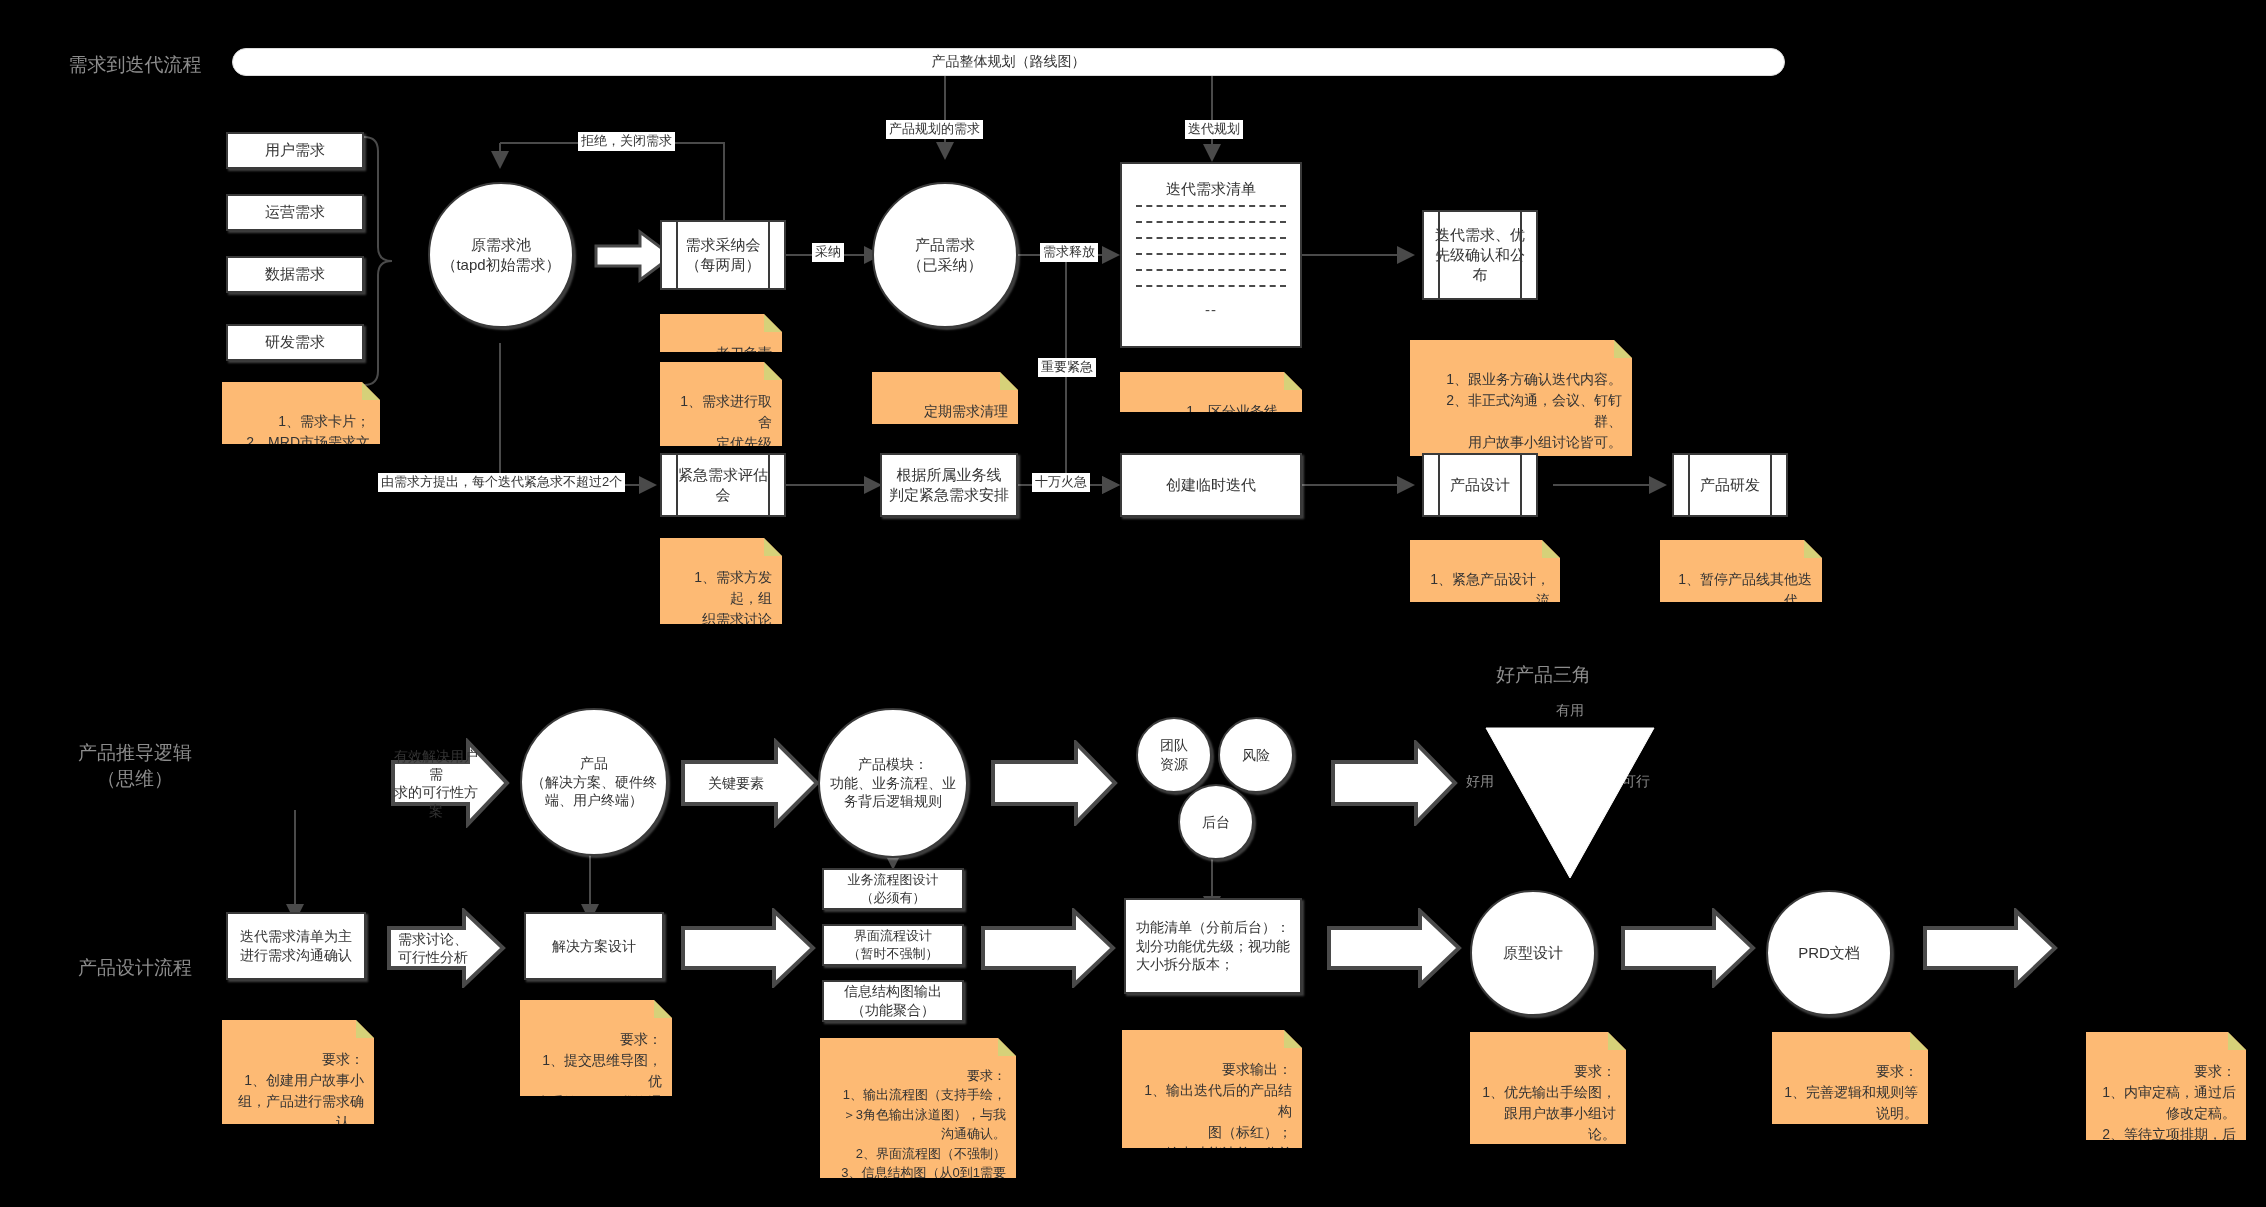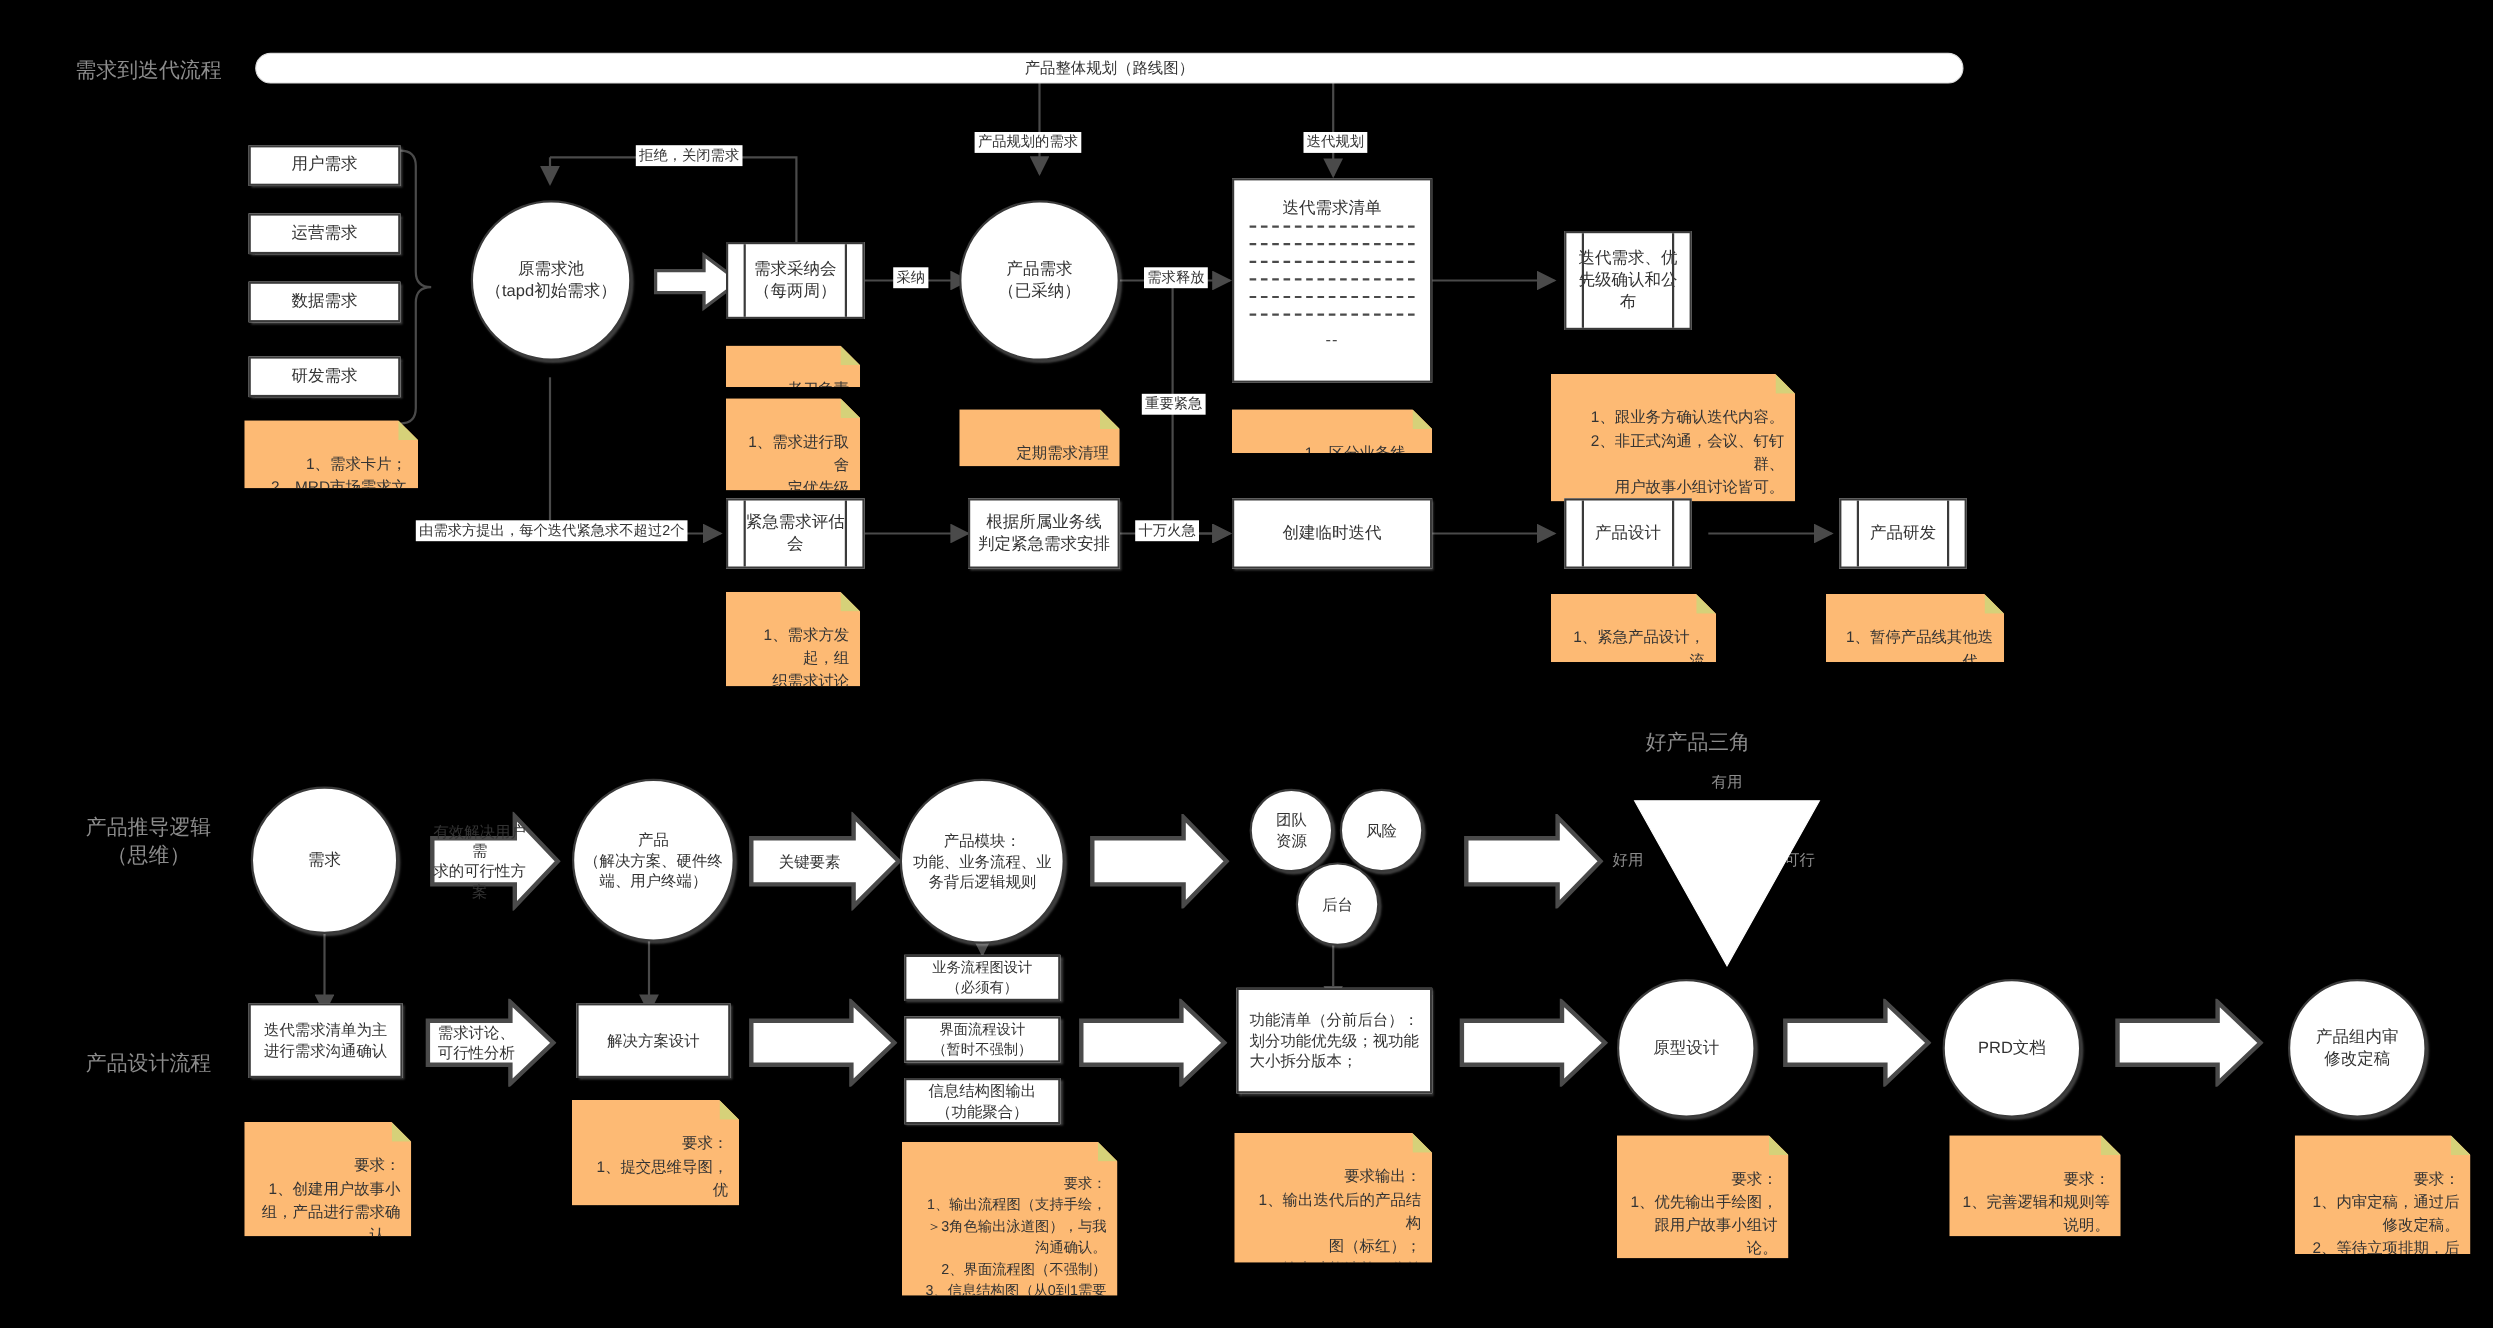--- a/index.html
+++ b/index.html
@@ -221,23 +221,20 @@
 2、需求外审；</span></div>
 
   <div class="subproc" style="left:1672px; top:453px; width:116px; height:64px;">
     <span>产品研发</span>
     </div>
   <div class="note" style="left:1660px; top:540px; width:162px; height:62px;">
     <span class="fold"></span><span>1、暂停产品线其他迭
 代。
 2、全力开发紧急需求。</span></div>
 
-  <div class="node circle" style="left:228px; top:715px; width:134px; height:134px;">
-    <span>需求</span>
-    </div>
 
   <svg class="blockarrow" style="left:390px; top:738px; width:120px; height:90px;" viewBox="0 0 120 90">
     <path d="M3,24 L78,24 L78,4 L117,45 L78,86 L78,66 L3,66 Z" fill="#fff" stroke="#4a4a4a" stroke-width="4"></path>
   </svg>
   <div class="blockarrow" style="left:388px; top:738px; width:96px; height:90px;">
     <div class="alabel">有效解决用户需
 求的可行性方案</div>
     </div>
 
   <div class="node circle" style="left:520px; top:708px; width:148px; height:148px; white-space:pre-line; font-size:14px;">
@@ -371,23 +368,20 @@
   <div class="note" style="left:1772px; top:1032px; width:156px; height:92px;">
     <span class="fold"></span><span>要求：
 1、完善逻辑和规则等
 说明。
 输出PRD文档</span></div>
 
   <svg class="blockarrow" style="left:1922px; top:908px; width:136px; height:80px;" viewBox="0 0 136 80">
     <path d="M3,20 L94,20 L94,3 L133,40 L94,77 L94,60 L3,60 Z" fill="#fff" stroke="#4a4a4a" stroke-width="4"></path>
   </svg>
 
-  <div class="node circle" style="left:2080px; top:890px; width:126px; height:126px; white-space:pre-line;">
-    <span>产品组内审
-修改定稿</span></div>
   <div class="note" style="left:2086px; top:1032px; width:160px; height:108px;">
     <span class="fold"></span><span>要求：
 1、内审定稿，通过后
 修改定稿。
 2、等待立项排期，后
 接产品研发流程。</span></div>
 
 </div>
 
 </body></html>

